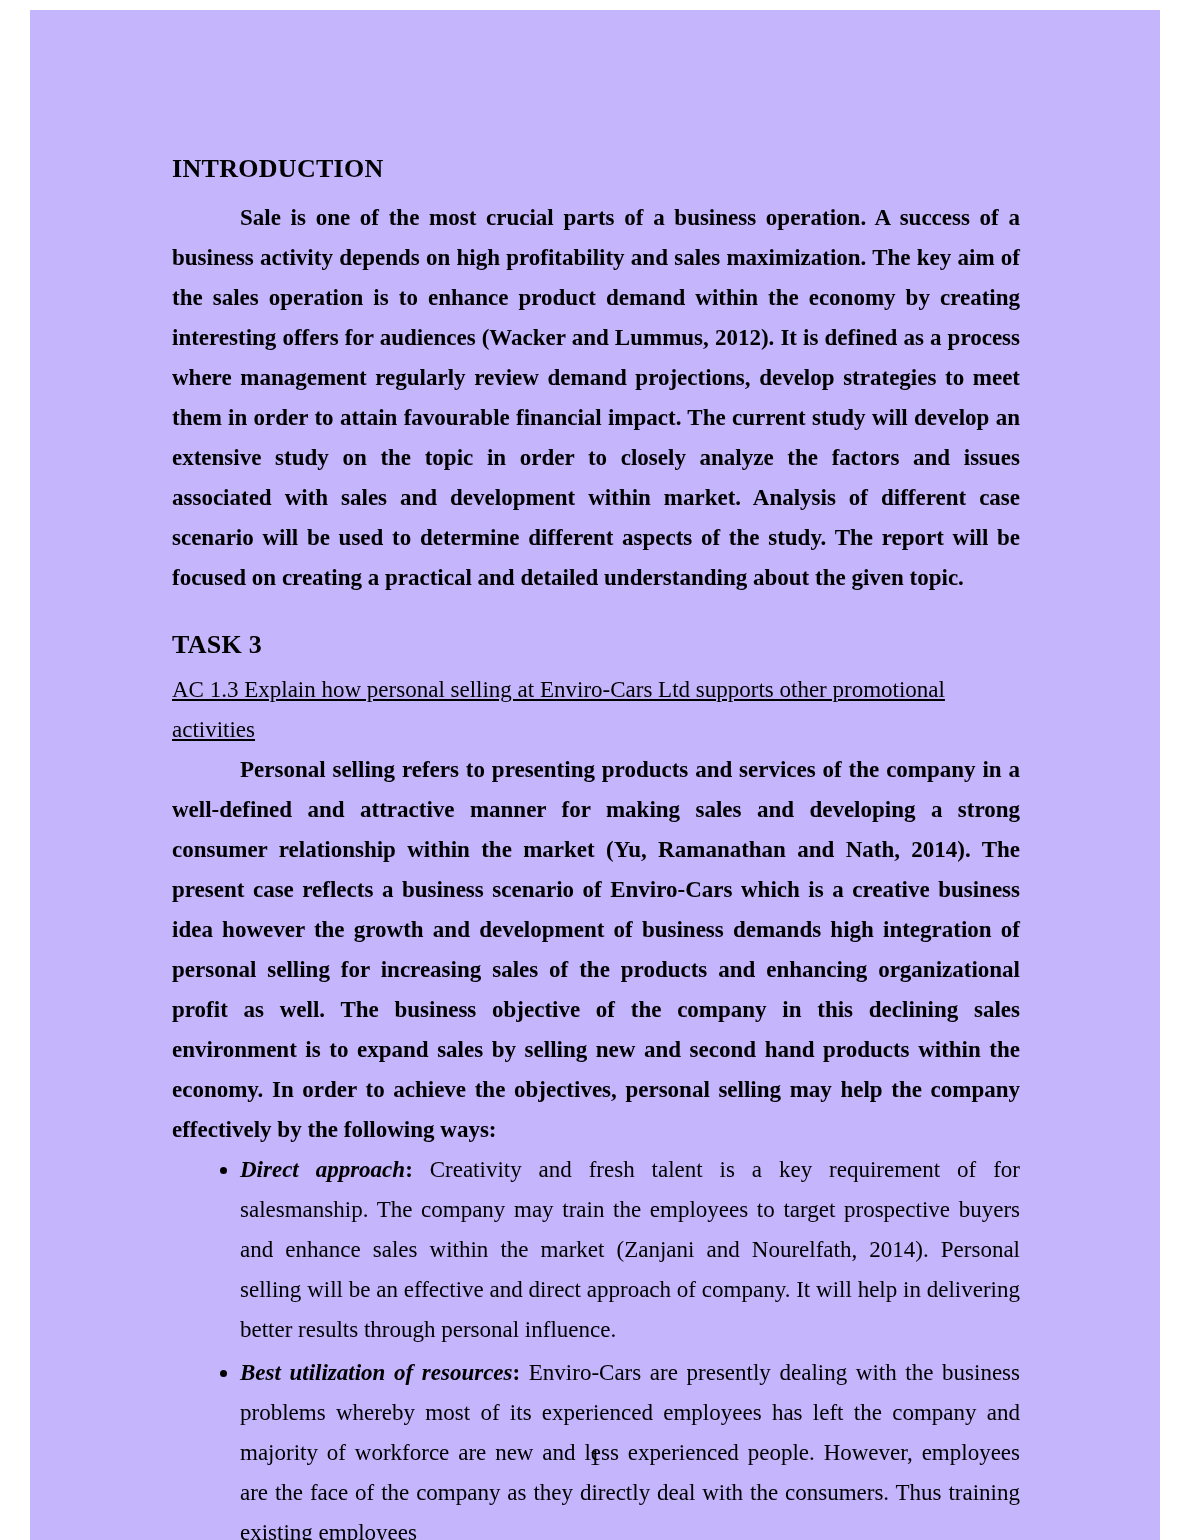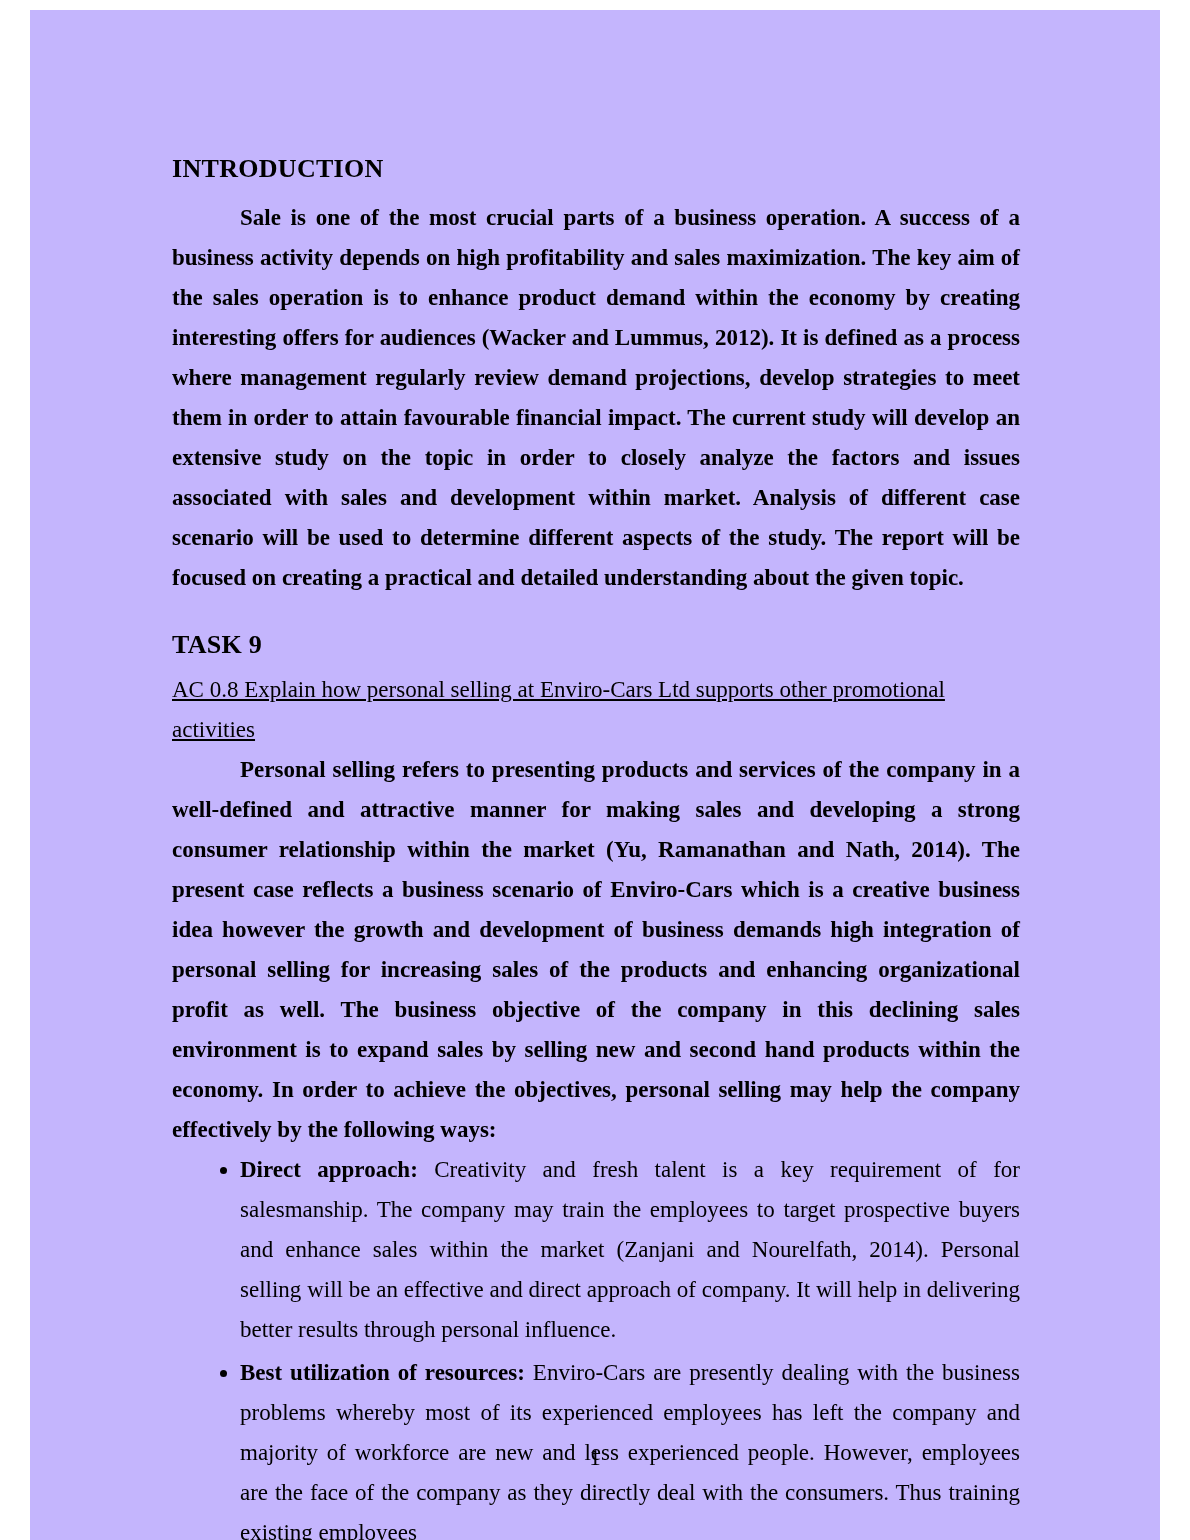--- a/index.html
+++ b/index.html
@@ -49,20 +49,21 @@
     padding: 0 0 0 68px;
     list-style: disc outside;
   }
   ul.bullet-list li {
     text-align: justify;
     padding-left: 0;
     margin: 0 0 3px 0;
   }
   .lead {
     font-weight: bold;
+    font-style: italic;
   }
   .lead-sep {
     font-weight: bold;
   }
   .page-number {
     position: absolute;
     bottom: 72px;
     left: 0;
     width: 100%;
     text-align: center;
@@ -71,23 +72,23 @@
 </style>
 </head>
 <body>
 
 <div class="page">
 
   <h1 class="doc-heading">INTRODUCTION</h1>
 
   <p class="body-par indent">Sale is one of the most crucial parts of a business operation. A success of a business activity depends on high profitability and sales maximization.  The key aim of the sales operation is to enhance product demand within the economy by creating interesting offers for audiences (Wacker and Lummus, 2012). It is defined as a process where management regularly review demand projections, develop strategies to meet them in order to attain favourable financial impact. The current study will develop an extensive study on the topic in order to closely analyze the factors and issues associated with sales and development within market. Analysis of different case scenario will be used to determine different aspects of the study. The report will be focused on creating a practical and detailed understanding about the given topic.</p>
 
-  <h1 class="doc-heading task-heading">TASK 9</h1>
+  <h1 class="doc-heading task-heading">TASK 3</h1>
 
-  <div class="subheading">AC 0.8 Explain how personal selling at Enviro-Cars Ltd supports other promotional activities</div>
+  <div class="subheading">AC 1.3 Explain how personal selling at Enviro-Cars Ltd supports other promotional activities</div>
 
   <p class="body-par indent">Personal selling refers to presenting products and services of the company in a well-defined and attractive manner for making sales and developing a strong consumer relationship within the market (Yu, Ramanathan and Nath, 2014). The present case reflects a business scenario of Enviro-Cars which is a creative business idea however the growth and development of business demands high integration of personal selling for increasing sales of the products and enhancing organizational profit as well. The business objective of the company in this declining sales environment is to expand sales by selling new and second hand products within the economy. In order to achieve the objectives, personal selling may help the company effectively by the following ways:</p>
 
   <ul class="bullet-list">
     <li>
       <span class="lead">Direct approach</span><span class="lead-sep">: </span><span>Creativity and fresh talent is a key requirement of for salesmanship. The company may train the employees to target prospective buyers and enhance sales within the market (Zanjani and Nourelfath, 2014). Personal selling will be an effective and direct approach of company. It will help in delivering better results through personal influence.</span>
     </li>
     <li>
       <span class="lead">Best utilization of resources</span><span class="lead-sep">: </span><span>Enviro-Cars are presently dealing with the business problems whereby most of its experienced employees has left the company and majority of workforce are new and less experienced people. However, employees are the face of the company as they directly deal with the consumers. Thus training existing employees</span>
     </li>

